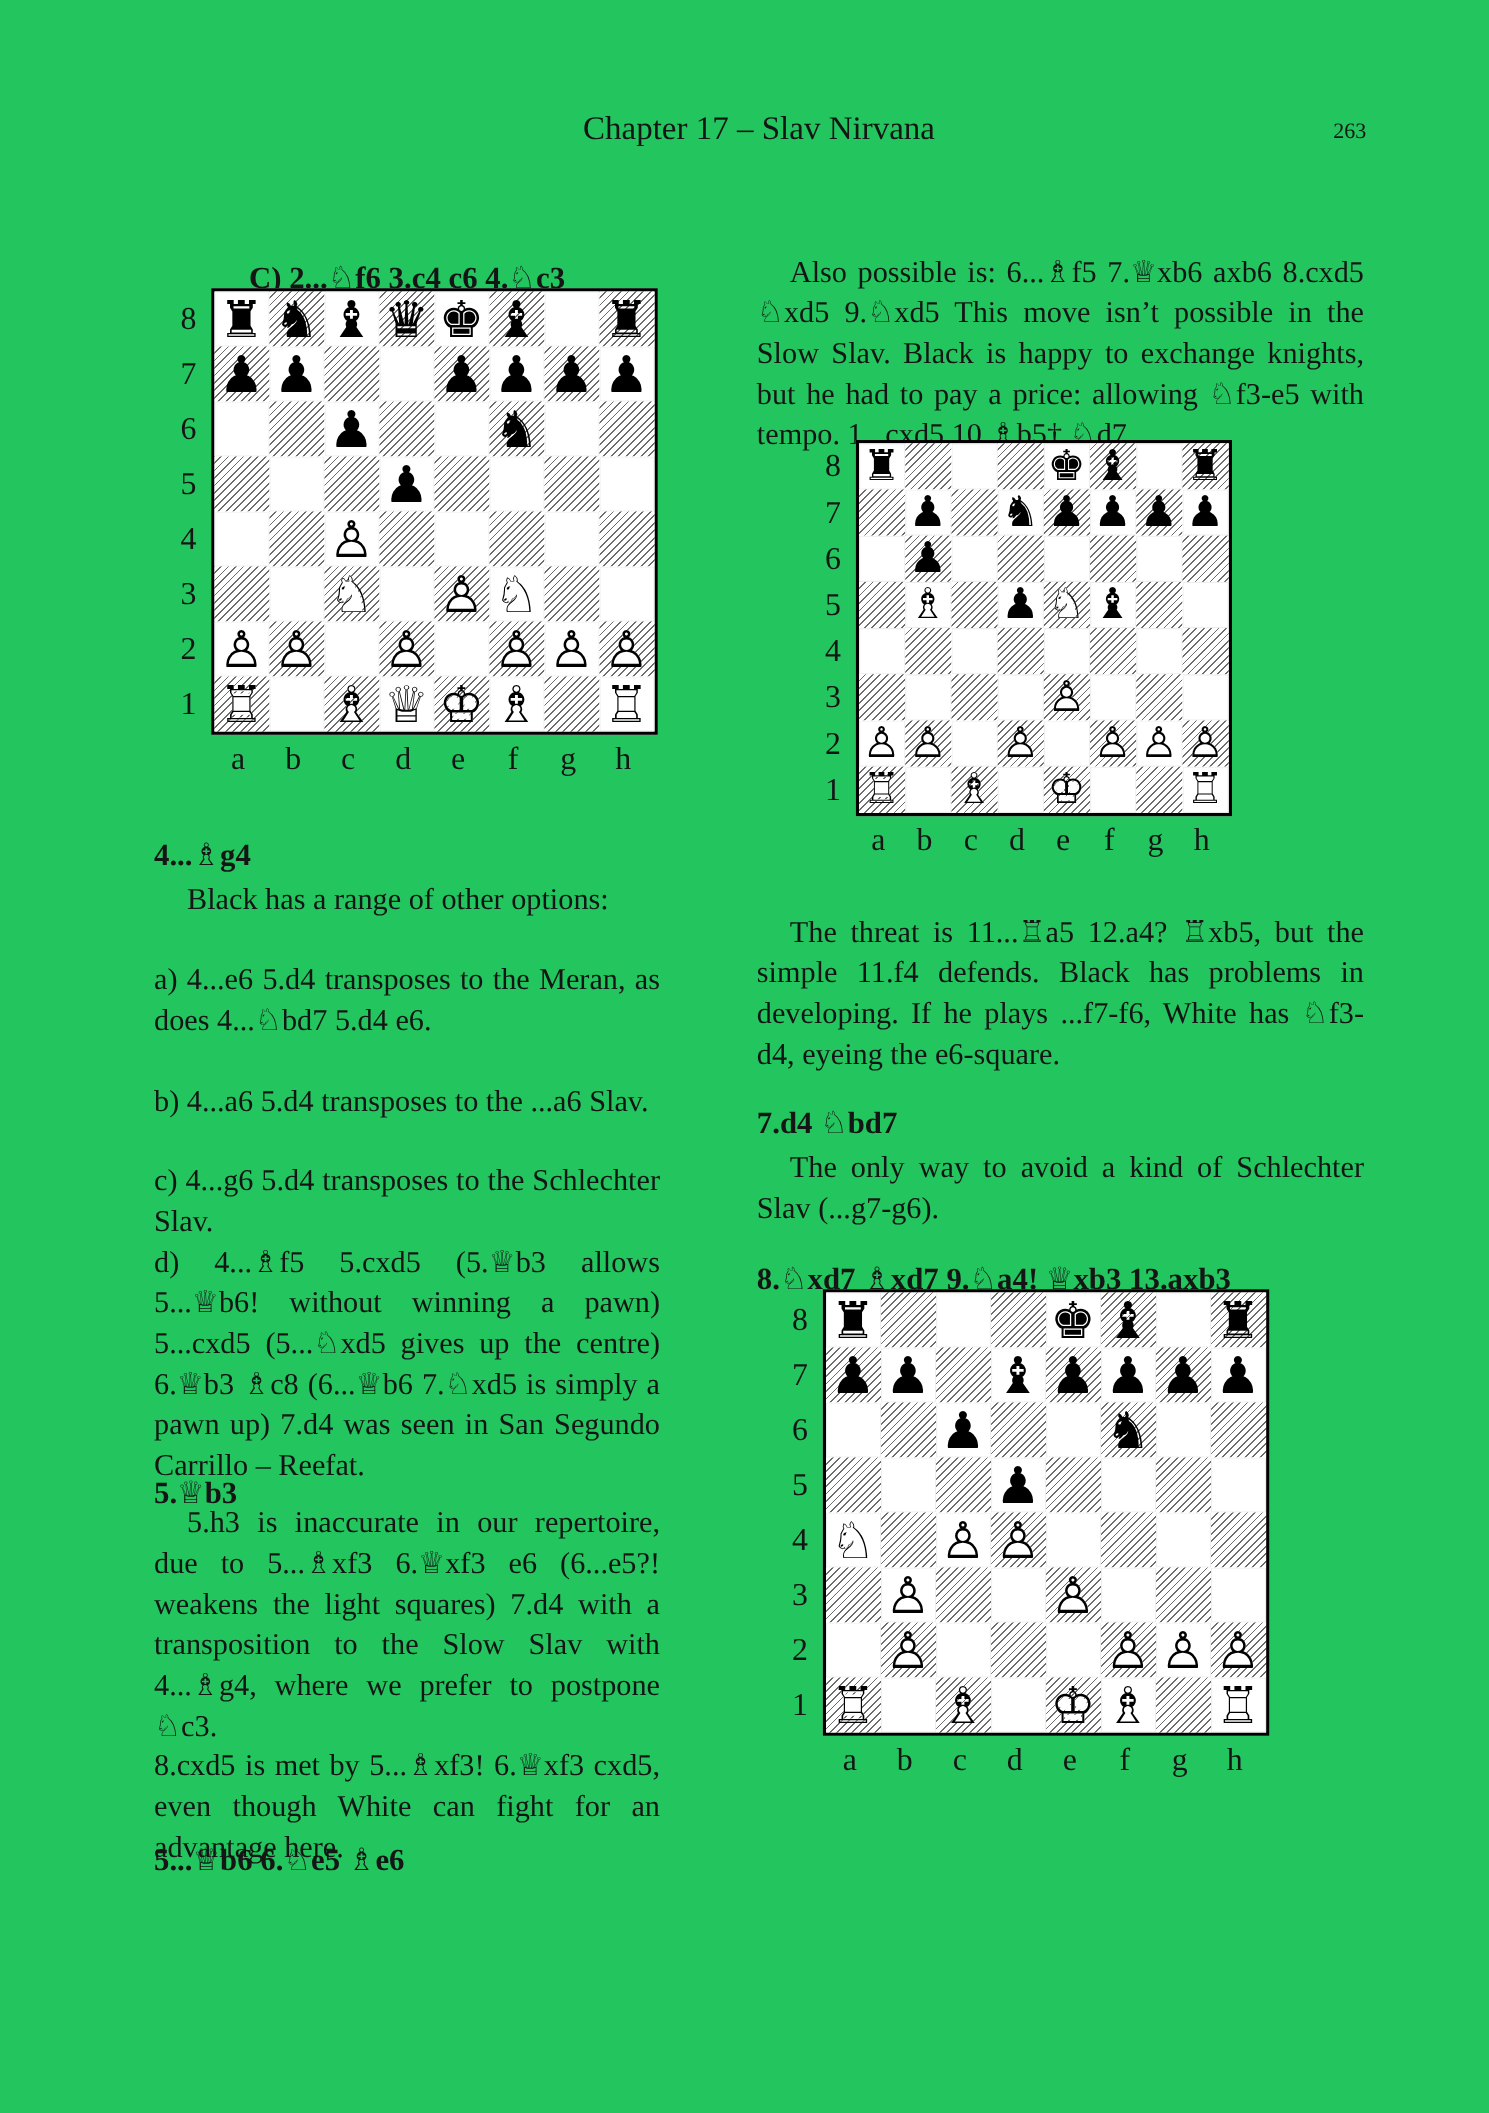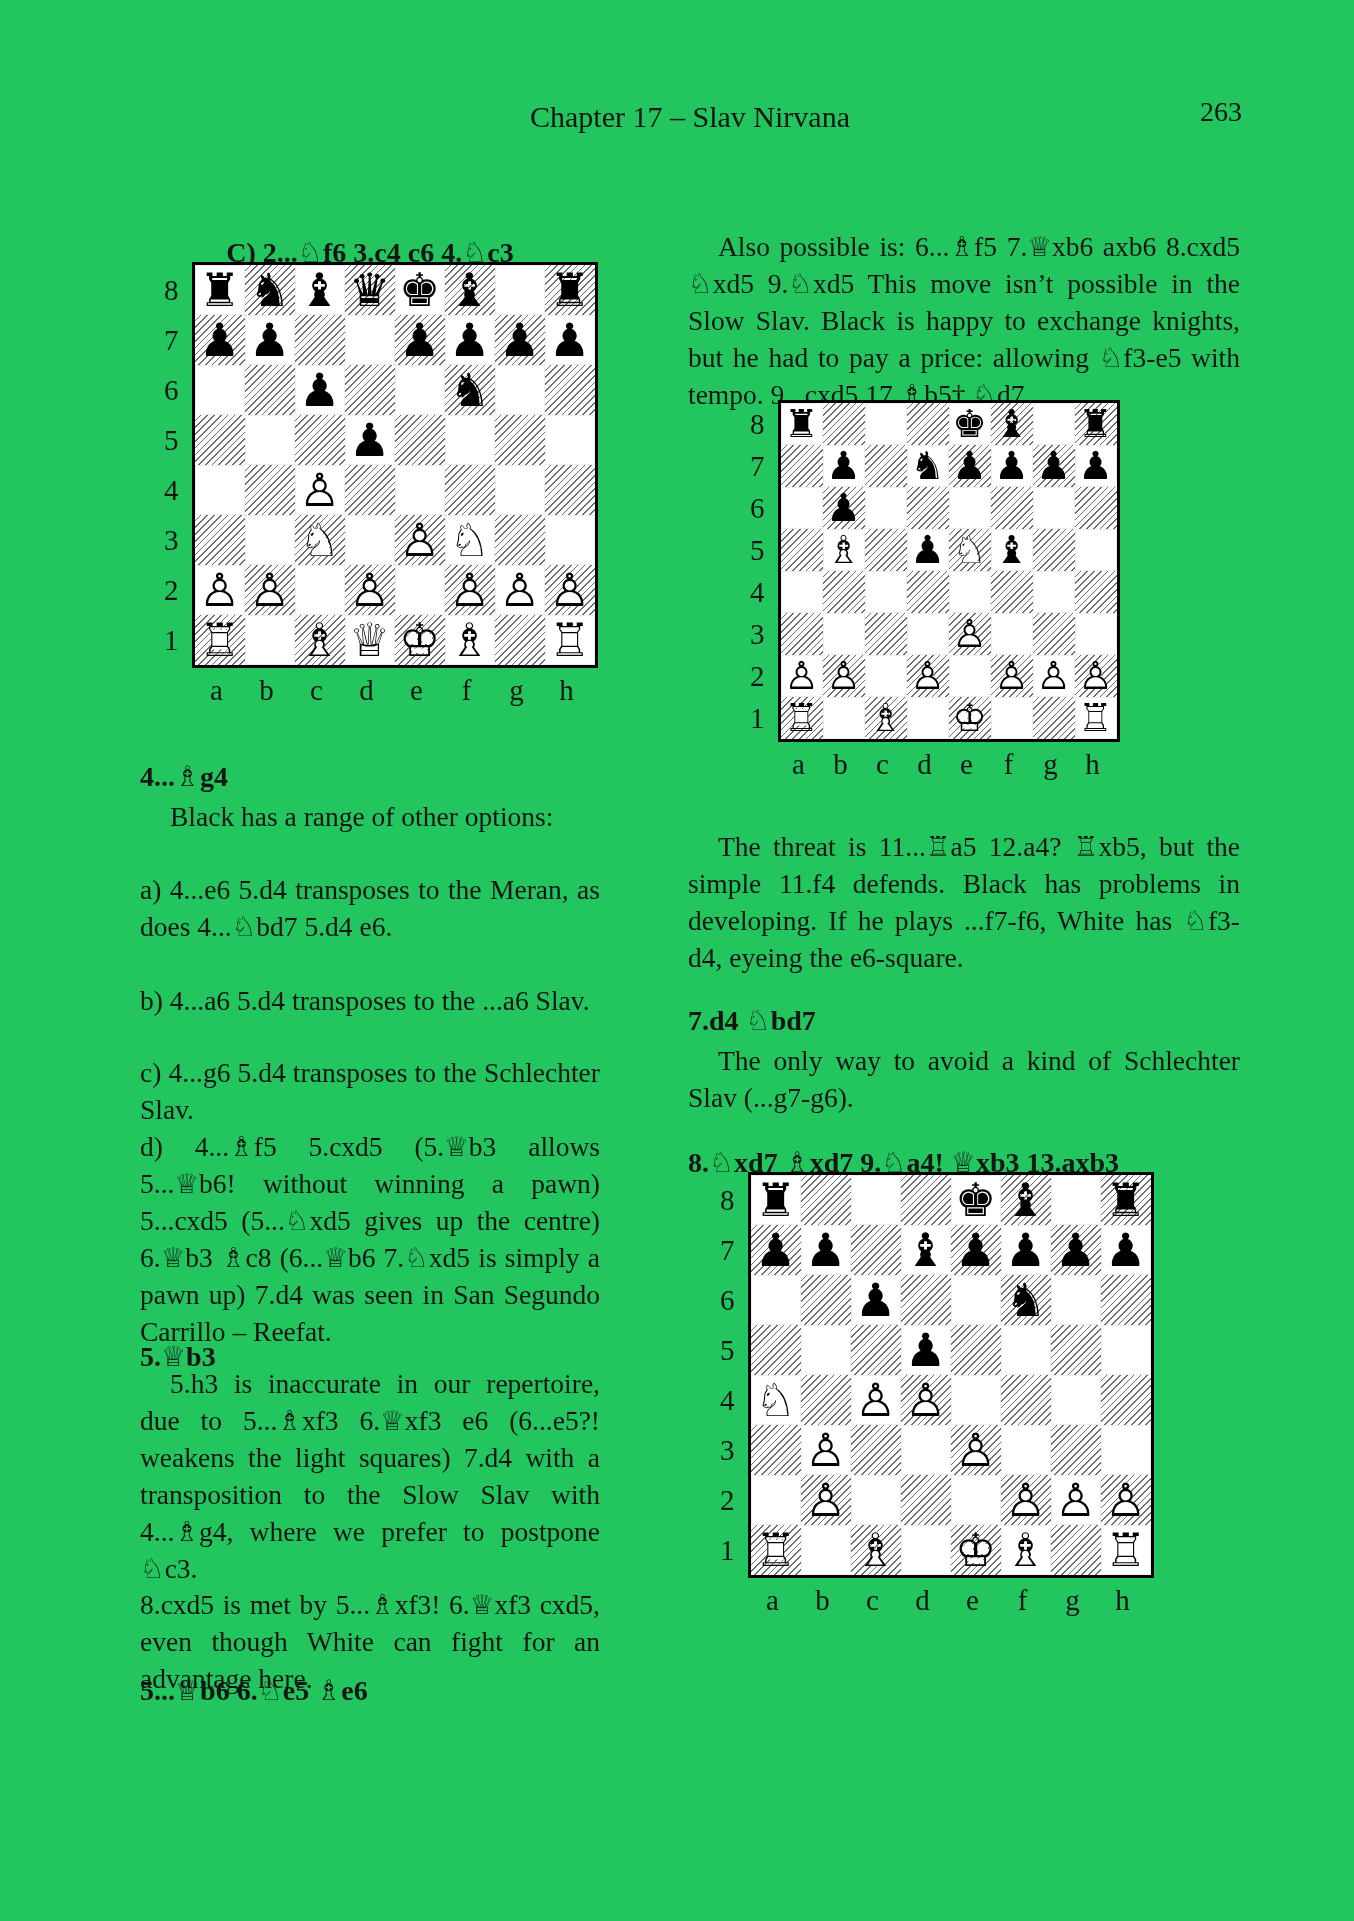--- a/index.html
+++ b/index.html
@@ -1,21 +1,21 @@
 <!DOCTYPE html>
 <html><head>
 <meta charset="utf-8">
 <style>
   html,body{margin:0;padding:0;background:#e8e8e8;}
   .page{position:relative;width:1354px;height:1921px;background:#22c55e;
         font-family:"Liberation Serif","DejaVu Serif","DejaVu Sans",serif;
         color:#151515;overflow:hidden;}
   .running-head{position:absolute;top:100px;left:140px;width:1100px;height:40px;
         font-size:30px;text-align:center;}
-  .pagenum{position:absolute;top:96px;right:112px;font-size:28px;margin-left:40px;}
+  .pagenum{position:absolute;top:108px;right:112px;font-size:20px;margin-left:40px;}
   .col{position:absolute;top:0;height:1921px;}
   .col-left{left:140px;width:460px;}
   .col-right{left:688px;width:552px;}
   .block{position:absolute;left:0;width:100%;}
   .body{font-size:27.5px;line-height:37px;text-align:justify;}
   .body.indent{text-indent:30px;}
   .moveline{font-size:28px;font-weight:bold;}
   .vheading{font-size:28px;font-weight:bold;text-align:center;}
   
   .diagram{margin:0;position:absolute;}
@@ -303,21 +303,21 @@
 
     <p class="block body indent" style="top:1349px;margin-top:16px;">5.h3 is inaccurate in our repertoire, due to 5...♗xf3 6.♕xf3 e6 (6...e5?! weakens the light squares) 7.d4 with a transposition to the Slow Slav with 4...♗g4, where we prefer to postpone ♘c3.</p>
 
     <p class="block body" style="top:1558px;">8.cxd5 is met by 5...♗xf3! 6.♕xf3 cxd5, even though White can fight for an advantage here.</p>
 
     <p class="block moveline" style="top:1646px;">5...♕b6 6.♘e5 ♗e6</p>
   </section>
 
   <section class="col col-right">
 
-    <p class="block body indent" style="top:200px;">Also possible is: 6...♗f5 7.♕xb6 axb6 8.cxd5 ♘xd5 9.♘xd5 This move isn’t possible in the Slow Slav. Black is happy to exchange knights, but he had to pay a price: allowing ♘f3-e5 with tempo. 9...cxd5 17.♗b5† ♘d7</p>
+    <p class="block body indent" style="top:200px;">Also possible is: 6...♗f5 7.♕xb6 axb6 8.cxd5 ♘xd5 9.♘xd5 This move isn’t possible in the Slow Slav. Black is happy to exchange knights, but he had to pay a price: allowing ♘f3-e5 with tempo. 1...cxd5 10.♗b5† ♘d7</p>
 
     <figure class="diagram dsm" style="top:400px;left:62px;">
         <div class="dwrap">
           <div class="ranks">
             <span>8</span>
             <span>7</span>
             <span>6</span>
             <span>5</span>
             <span>4</span>
             <span>3</span>

